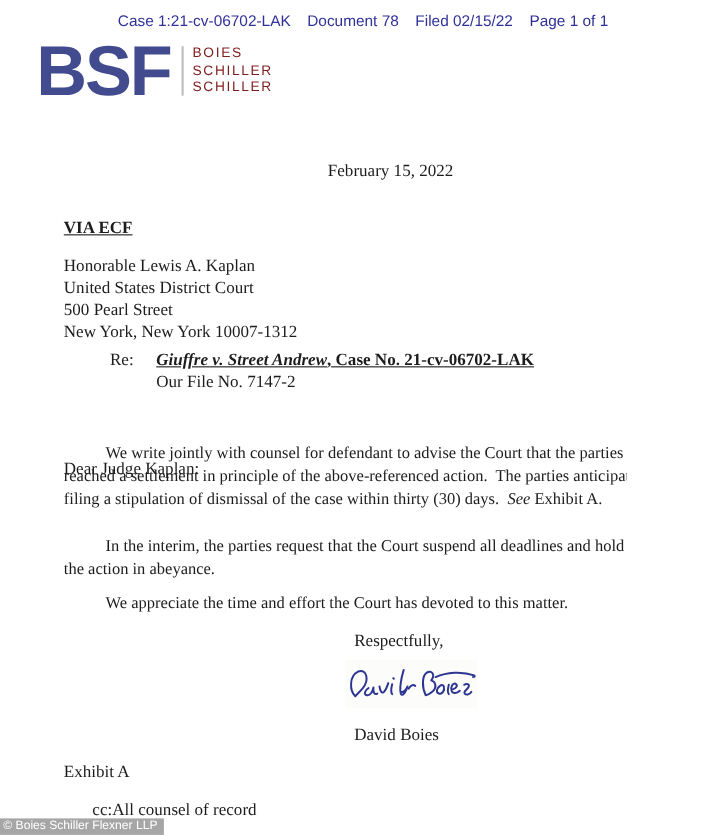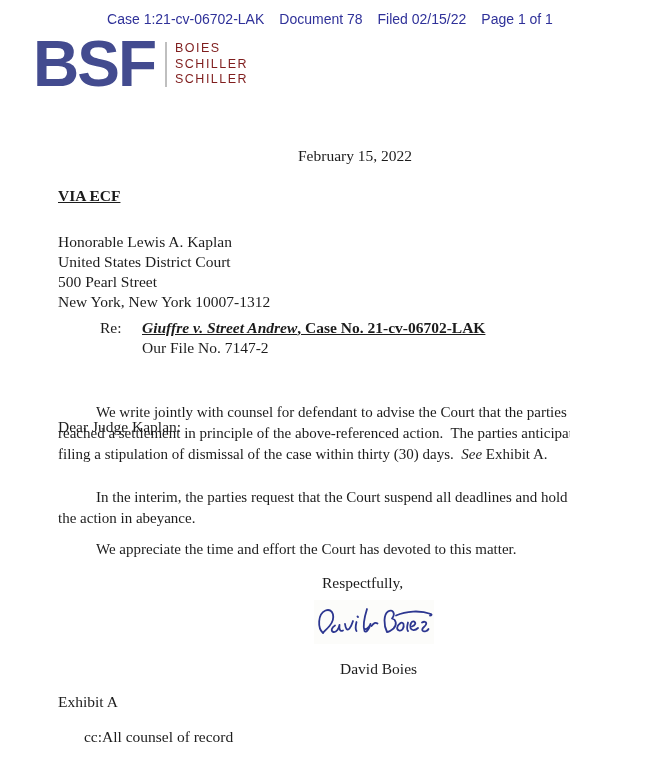--- a/index.html
+++ b/index.html
@@ -27,41 +27,41 @@
   }
   .logo-divider{width:2px;height:45px;background:#bfbfbf;margin:4px 8px 0 10px;}
   .logo-firm{
     font-family:"Liberation Sans", sans-serif;
     font-size:12.5px;line-height:15.5px;letter-spacing:1.5px;
     color:#7f1d1d;margin-top:3px;
   }
   
   .serif{font-size:15.5px;line-height:20px;}
   .date{position:absolute;top:146px;left:298px;}
-  .via{position:absolute;top:186px;left:58px;font-weight:700;text-decoration:underline;font-family:Liberation Serif, serif;}
+  .via{position:absolute;top:198px;left:58px;font-weight:700;text-decoration:underline;font-family:Liberation Serif, serif;}
   .recipient{position:absolute;top:232px;left:58px;line-height:20px;}
   .re-block{position:absolute;top:318px;left:100px;}
   .re-label{position:absolute;left:0;top:0;text-align:right;}
   .re-case{position:absolute;left:42px;top:0;white-space:nowrap;font-weight:700;}
   .re-underline{text-decoration:underline;}
   .re-case .case-name{font-style:italic;}
   .re-file{position:absolute;left:42px;top:20px;white-space:nowrap;}
   .salutation{position:absolute;top:373px;left:58px;margin-top:44px;}
   .para{
     position:absolute;left:58px;width:531px;
     font-size:15px;line-height:21px;
     text-indent:38px;white-space:pre-wrap;
   }
   .p1{top:402px;}
   .p2{top:487px;}
   .p3{top:539px;}
   .italic{font-style:italic;}
   .closing{position:absolute;top:573px;left:322px;}
   .signature{position:absolute;top:600px;left:314px;width:120px;height:44px;background:#fcfcfa;}
-  .typed-name{position:absolute;top:659px;left:322px;margin-left:18px;}
+  .typed-name{position:absolute;top:659px;left:322px;}
   .exhibit{position:absolute;top:692px;left:58px;}
   .cc-row{position:absolute;top:727px;left:58px;text-align:right;}
   .cc-label{display:inline-block;width:44px;}
   
   .watermark{
     position:absolute;left:0;bottom:1px;
     background:#a6a6a6;color:#ffffff;
     font-family:"Liberation Sans", sans-serif;
     font-size:11px;line-height:14px;padding:0 6px 1px 3px;
   }
@@ -138,14 +138,15 @@
   </div>
 
   <div class="serif typed-name">David Boies</div>
 
   <div class="serif exhibit">Exhibit A</div>
 
   <div class="serif cc-row">
     <span class="cc-label">cc:</span><span>All counsel of record</span>
   </div>
 
+  <div class="watermark">© Boies Schiller Flexner LLP</div>
 
 </div>
 
 </body></html>

